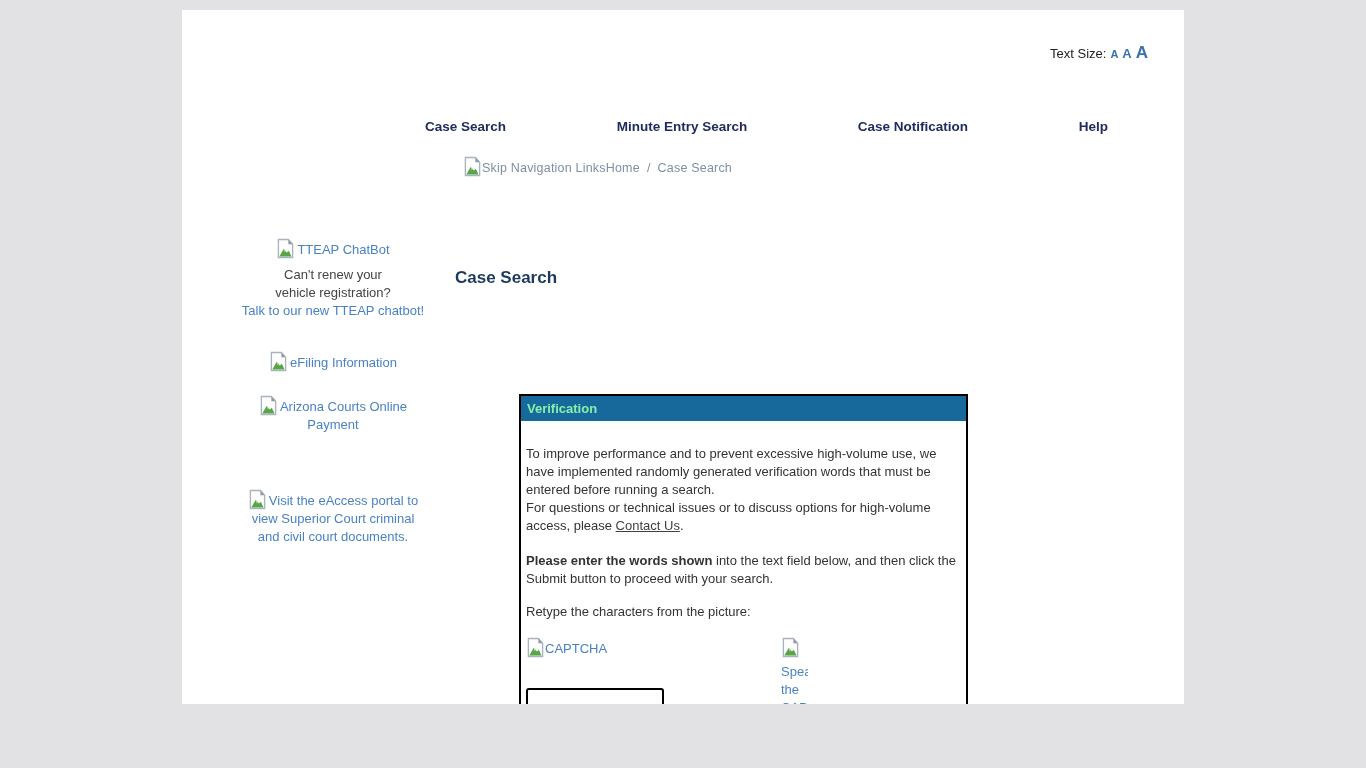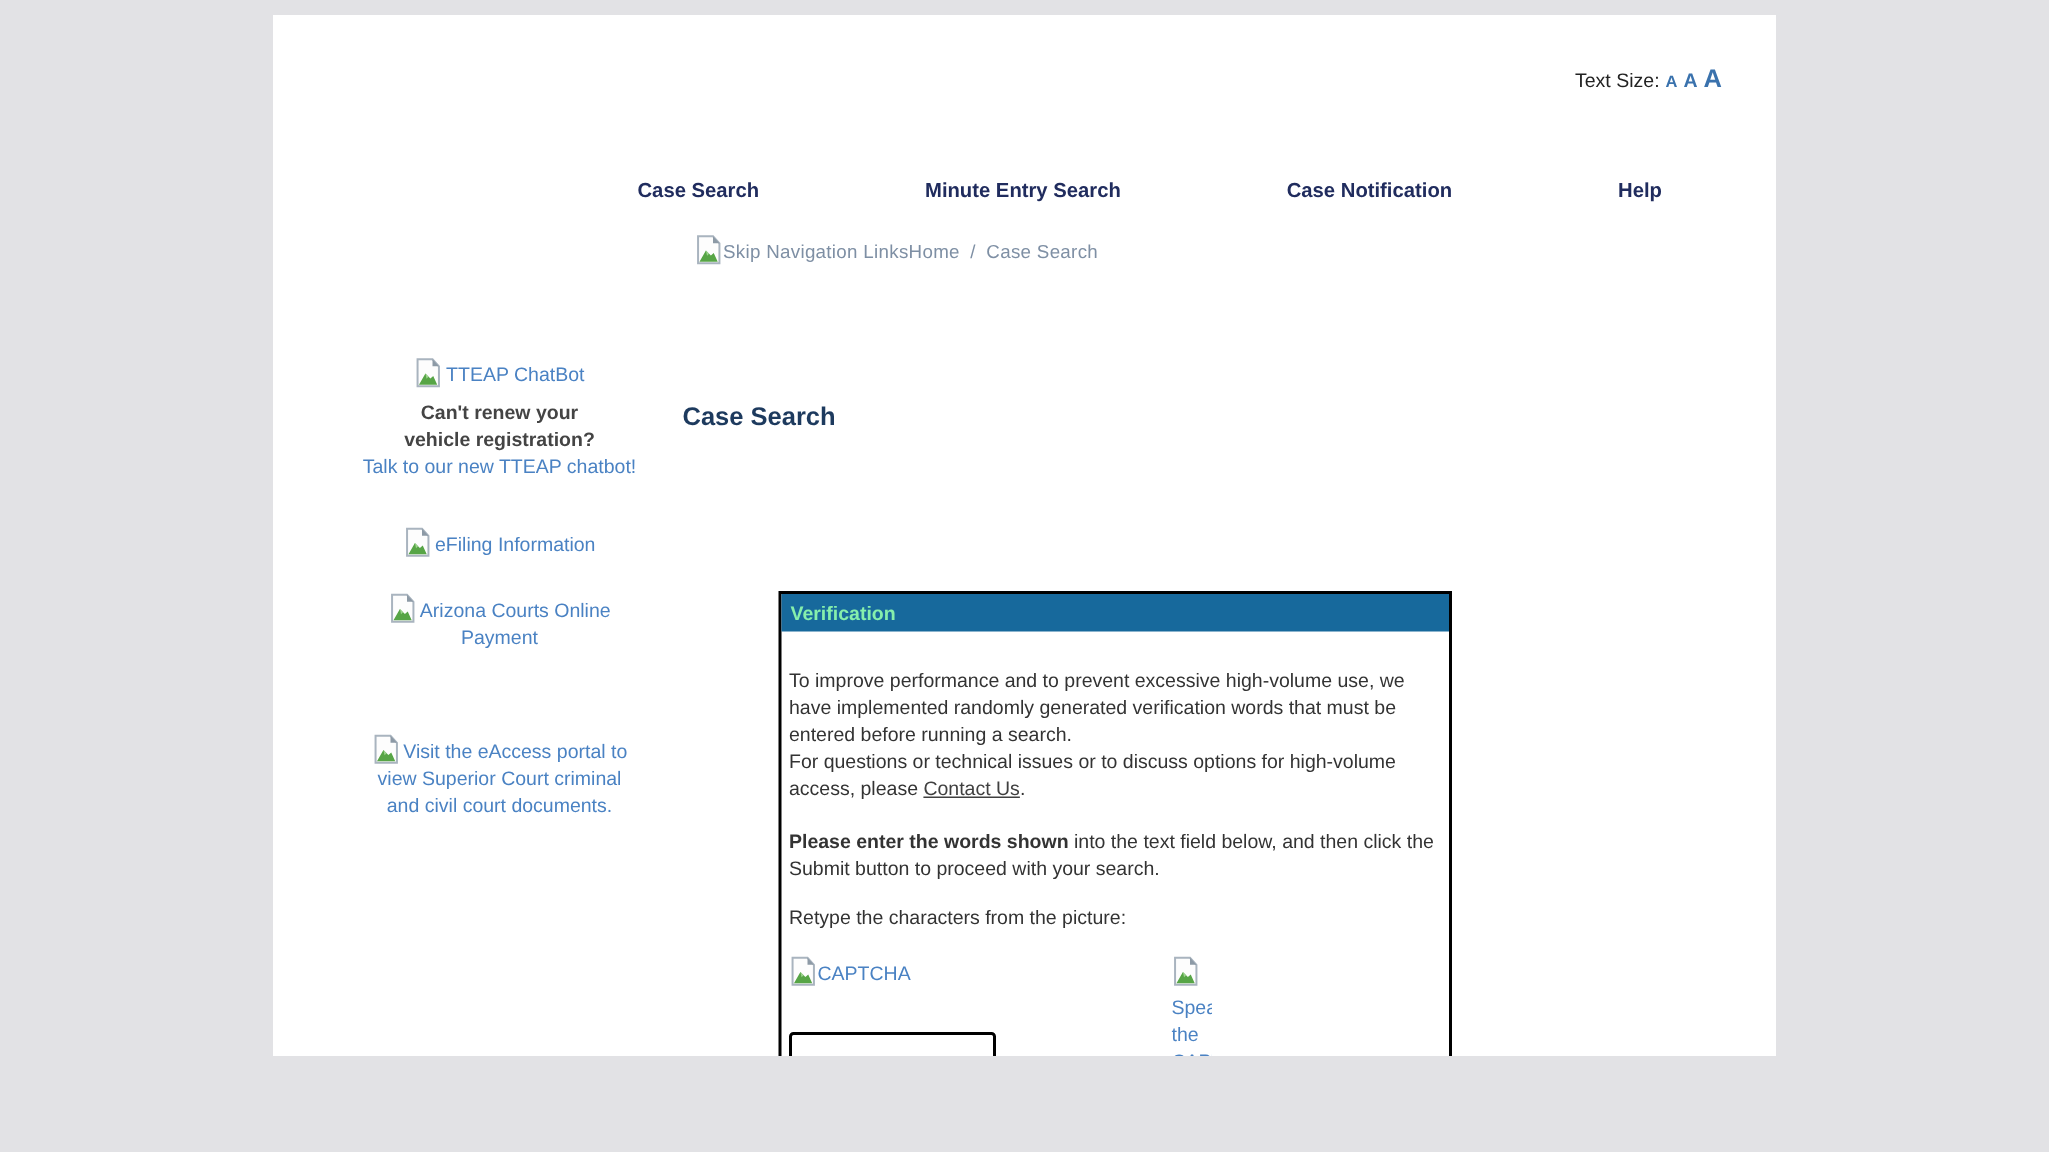--- a/index.html
+++ b/index.html
@@ -37,21 +37,21 @@
   
   .bimg { display:inline-block; width:19px; height:21px; line-height:0; }
   .bimg svg { width:19px; height:21px; }
 
   
   .sb { position:absolute; left:58px; width:186px; text-align:center;
         font-size:13px; line-height:18px; }
   .sb a { color:#4a82c3; text-decoration:none; }
   .sb .bimg { vertical-align:-5px; margin-right:2px; }
   .sb-chatbot { top:206px;margin-top:22px; }
-  .sb-chatbot .plain { color:#444;font-weight:bold; }
+  .sb-chatbot .plain { color:#444; }
   .sb-chatbot .line1 { margin-bottom:7px; }
   .sb-efiling { top:341px; }
   .sb-payment { top:385px; }
   .sb-eaccess { top:479px; }
 
   
   .main-title { position:absolute; top:258px; left:273px;
                 font-size:17px; font-weight:bold; color:#1d3a5e; }
   .intro { position:absolute; top:292px; left:273px; width:676px;
            font-size:13px; line-height:18px; color:#333; }

